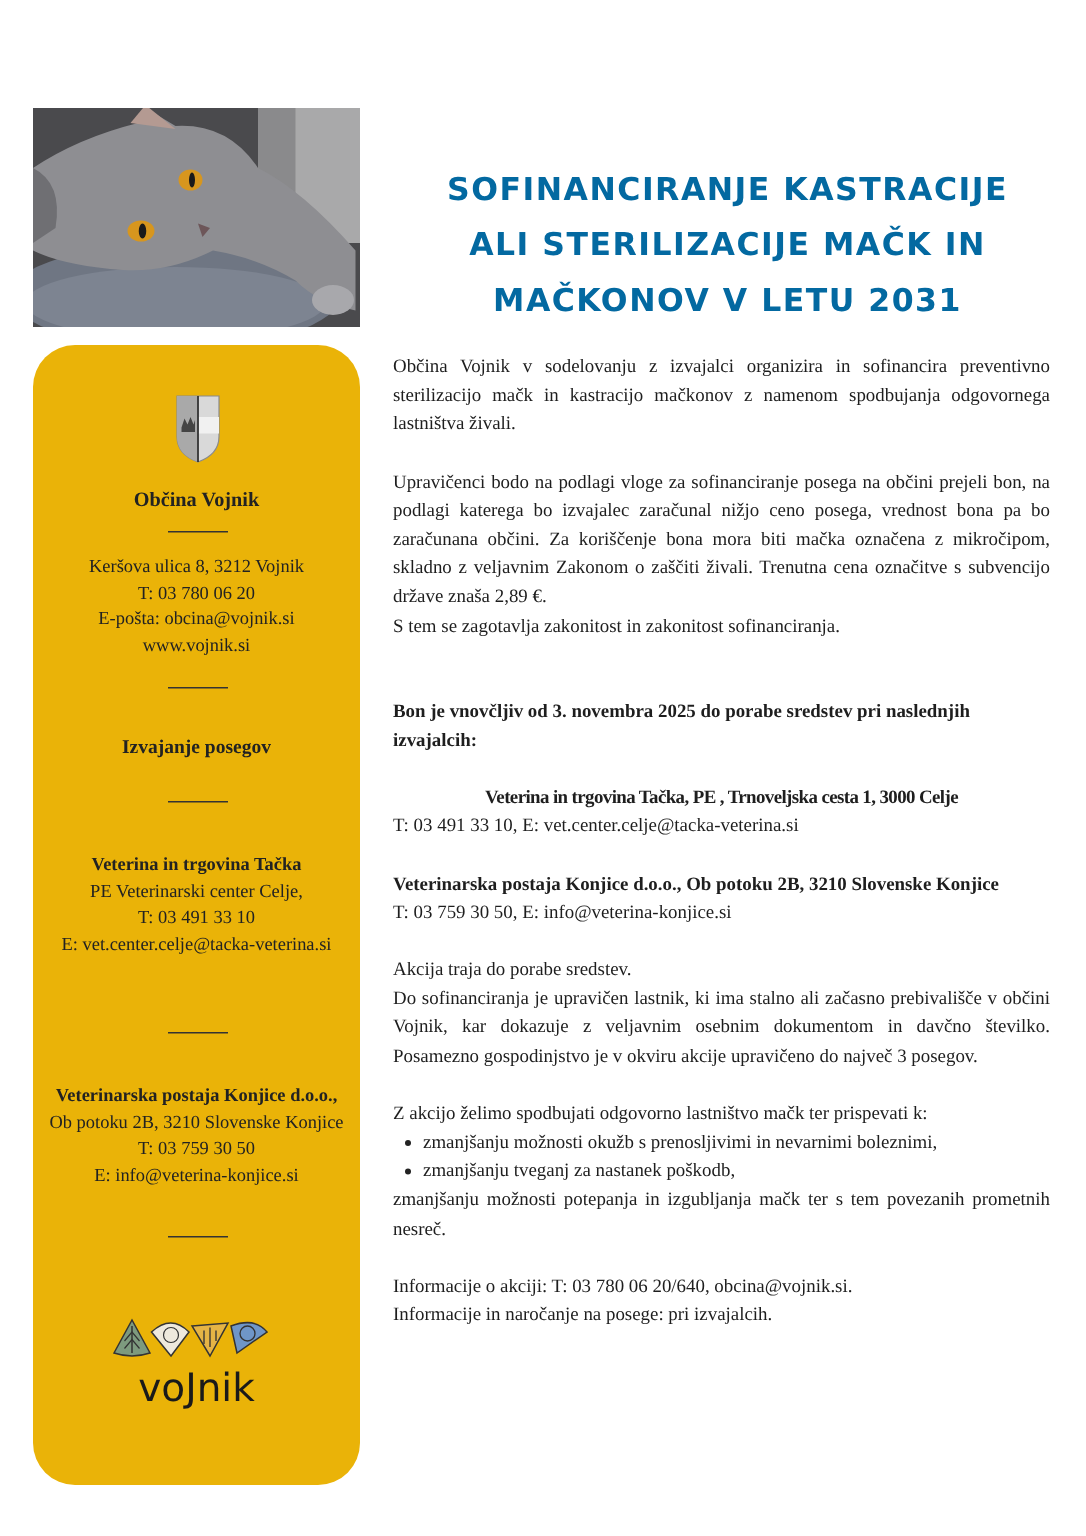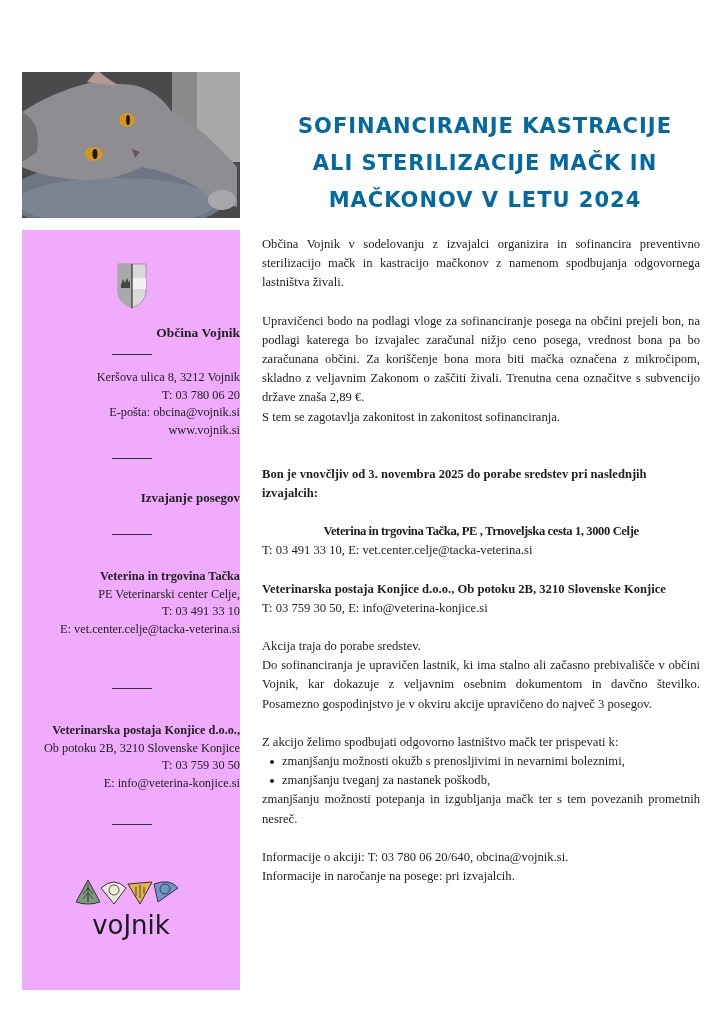--- a/index.html
+++ b/index.html
@@ -16,23 +16,23 @@
   .title {
     position: absolute; left: 262px; top: 108px; width: 446px;
     text-align: center;
     font-family: "DejaVu Sans", sans-serif; font-weight: bold;
     font-size: 21px; line-height: 37px; letter-spacing: 1px;
     color: #0369a1;
   }
 
   .sidebar {
     position: absolute; left: 22px; top: 230px; width: 218px; height: 760px;
-    background: #f0abfc;
-    text-align: right;
-    font-size: 12.3px; line-height: 17.5px; color: #222;
+    background: #eab308;
+    text-align: center;
+    font-size: 12.3px; line-height: 17.5px; color: #222; border-radius: 28px;
   }
   .crest { position: absolute; left: 95px; top: 33px; width: 30px; height: 46px; }
   .sb-name { position: absolute; left: 0; right: 0; top: 94px; font-weight: bold; font-size: 13.5px; }
   .sb-rule { position: absolute; left: 90px; width: 40px; height: 0; border-top: 1px solid #333; }
   .sb-block { position: absolute; left: 0; right: 0; }
   .sb-block .b { font-weight: bold; }
   .sb-heading { position: absolute; left: 0; right: 0; font-weight: bold; font-size: 13px; }
   .logo { position: absolute; left: 52px; top: 644px; width: 115px; height: 68px; }
 
   .content {
@@ -68,21 +68,21 @@
     <ellipse cx="72" cy="82" rx="9" ry="7" fill="#d7961e"></ellipse>
     <ellipse cx="73" cy="82" rx="2.5" ry="5" fill="#1a1a1a"></ellipse>
     <path d="M110 77 L118 80 L113 86 Z" fill="#6d5659"></path>
     <ellipse cx="200" cy="128" rx="14" ry="10" fill="#a8a8ac"></ellipse>
   </svg>
 </div>
 
 <div class="title">
   <div>SOFINANCIRANJE KASTRACIJE</div>
   <div>ALI STERILIZACIJE MAČK IN</div>
-  <div>MAČKONOV V LETU 2024</div>
+  <div>MAČKONOV V LETU 2031</div>
 </div>
 
 <div class="sidebar">
   <svg class="crest" viewBox="0 0 30 46">
     <path d="M1 1 L29 1 L29 28 Q29 40 15 45 Q1 40 1 28 Z" fill="#d9d9d9" stroke="#8a8a8a" stroke-width="0.8"></path>
     <path d="M1 1 L15 1 L15 45 Q1 40 1 28 Z" fill="#a9a9a9"></path>
     <rect x="15" y="15" width="14" height="11" fill="#f1f1f1"></rect>
     <line x1="15" y1="1" x2="15" y2="45" stroke="#333" stroke-width="1.2"></line>
     <path d="M4 22 L6 16 L8 20 L10 15 L12 20 L13 17 L13 25 L4 25 Z" fill="#444"></path>
   </svg>

